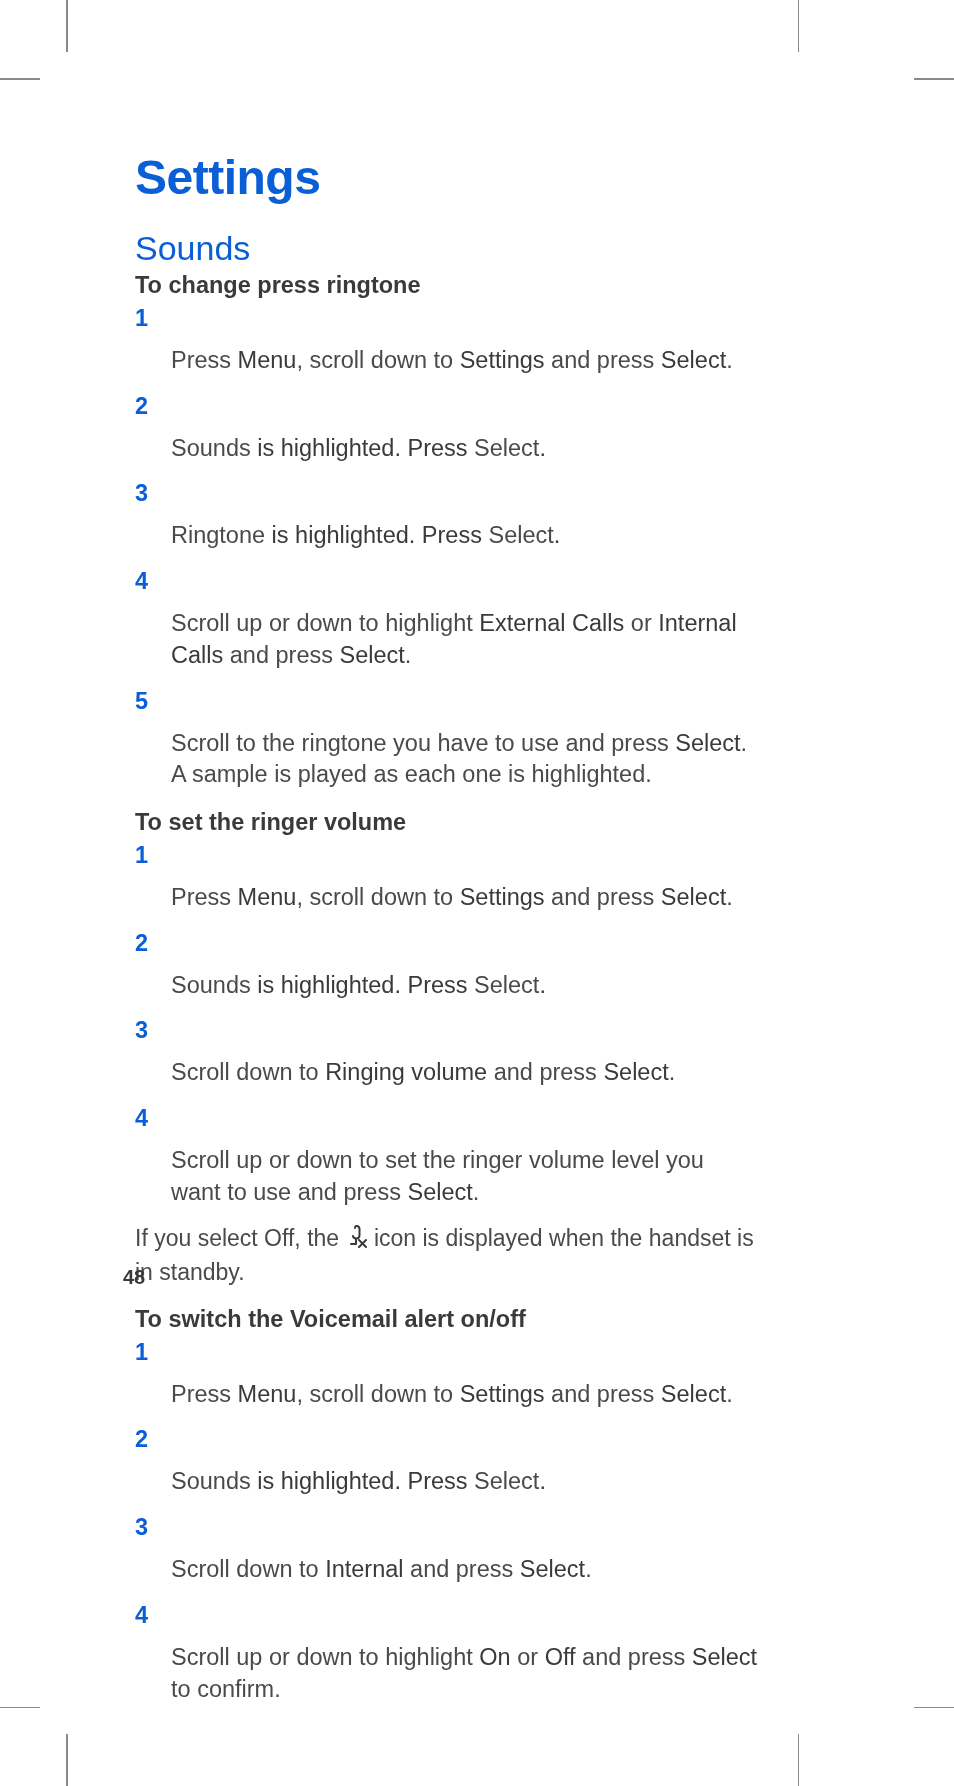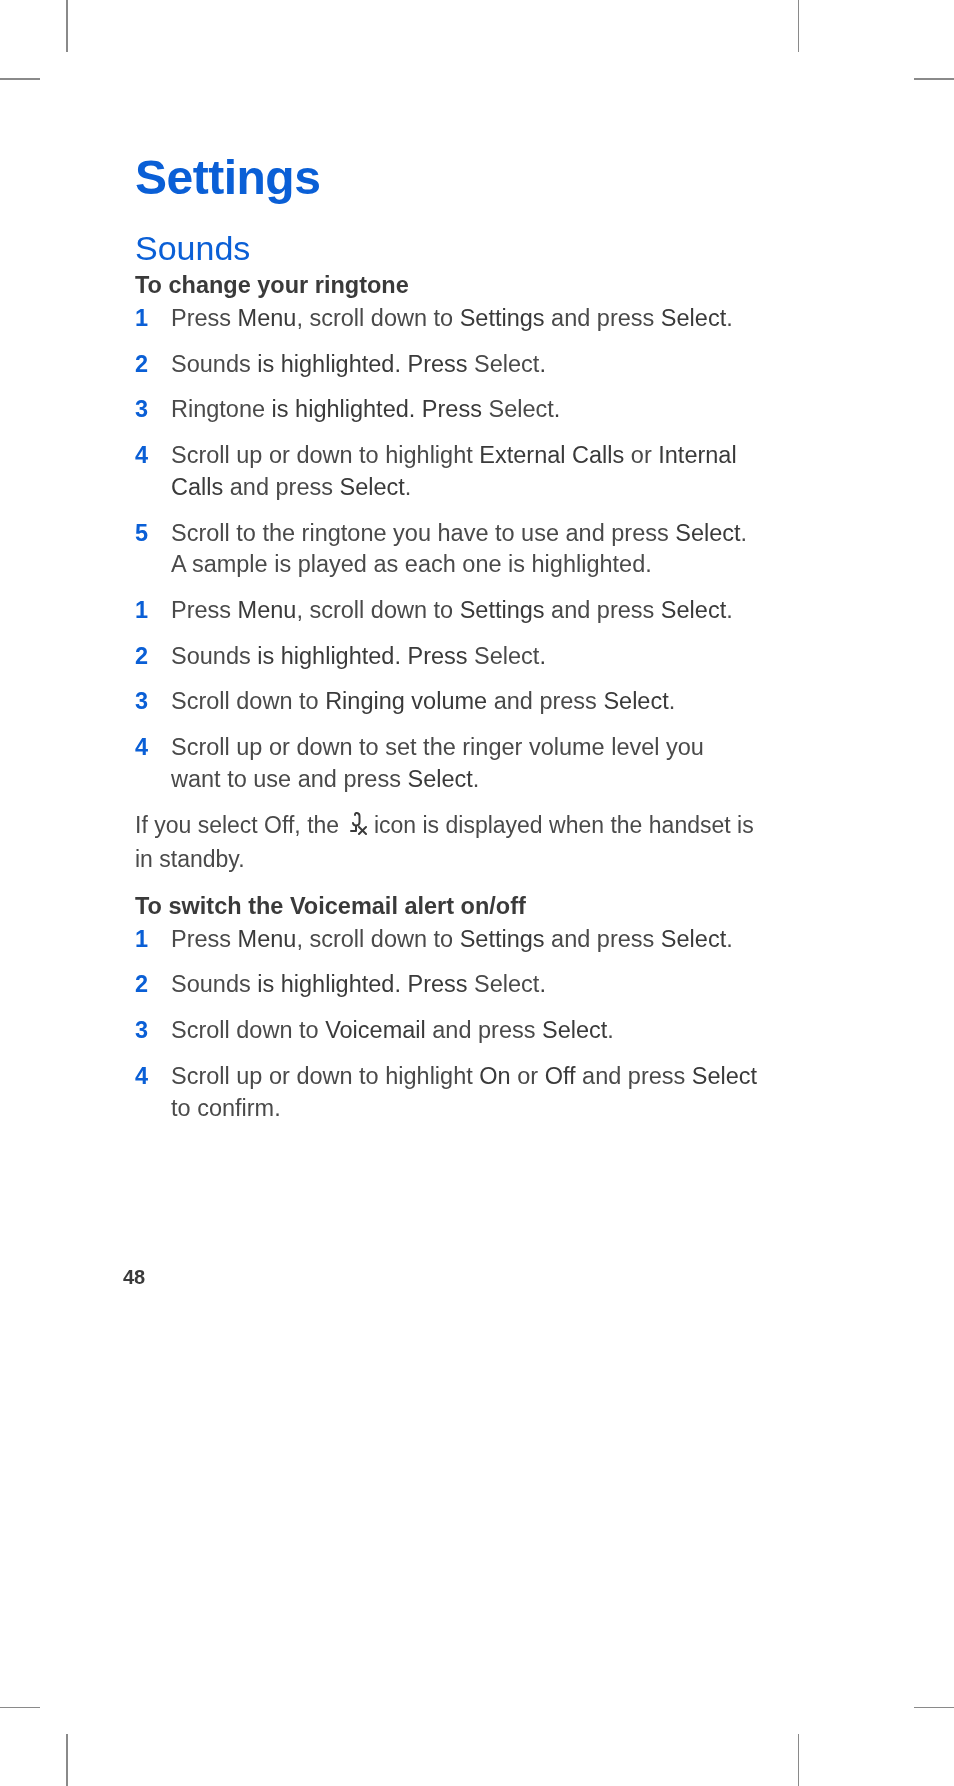--- a/index.html
+++ b/index.html
@@ -61,21 +61,21 @@
       color: #4a4a4a;
       margin-bottom: 14px;
     }
     .step-num {
       width: 36px;
       flex: 0 0 36px;
       font-weight: 700;
       color: #0a5fd6;
       font-size: 23.5px;
     }
-    .step-body { flex: 1; }
+    .step-body { flex: 1; margin-top: 42px; }
 
     .body-para {
       font-size: 23px;
       line-height: 1.35;
       color: #4a4a4a;
       margin-bottom: 14px;
     }
 
     .bold-inline { color: #3a3a3a; }
 
@@ -103,21 +103,21 @@
 <div class="crop-mark crop-tr-v"></div>
 <div class="crop-mark crop-bl-h"></div>
 <div class="crop-mark crop-bl-v"></div>
 <div class="crop-mark crop-br-h"></div>
 <div class="crop-mark crop-br-v"></div>
 
 <div class="page">
   <h1 class="main-title">Settings</h1>
   <h2 class="section-title">Sounds</h2>
   <div id="groups-container">
-      <div class="subhead first">To change your ringtone</div>
+      <div class="subhead first">To change press ringtone</div>
       <div class="steps">
         <div class="step">
           <div class="step-num">1</div>
           <div class="step-body"><span>Press </span><span class="bold-inline">Menu</span><span>, scroll down to </span><span class="bold-inline">Settings</span><span> and press </span><span class="bold-inline">Select</span><span>.</span></div>
         </div>
         <div class="step">
           <div class="step-num">2</div>
           <div class="step-body"><span>Sounds</span><span class="bold-inline"> is highlighted. Press </span><span>Select</span><span class="bold-inline">.</span></div>
         </div>
         <div class="step">
@@ -126,20 +126,21 @@
         </div>
         <div class="step">
           <div class="step-num">4</div>
           <div class="step-body"><span>Scroll up or down to highlight </span><span class="bold-inline">External Calls</span><span> or </span><span class="bold-inline">Internal Calls</span><span> and press </span><span class="bold-inline">Select</span><span>.</span></div>
         </div>
         <div class="step">
           <div class="step-num">5</div>
           <div class="step-body"><span>Scroll to the ringtone you have to use and press </span><span class="bold-inline">Select</span><span>. A sample is played as each one is highlighted.</span></div>
         </div>
       </div>
+      <div class="subhead">To set the ringer volume</div>
       <div class="steps">
         <div class="step">
           <div class="step-num">1</div>
           <div class="step-body"><span>Press </span><span class="bold-inline">Menu</span><span>, scroll down to </span><span class="bold-inline">Settings</span><span> and press </span><span class="bold-inline">Select</span><span>.</span></div>
         </div>
         <div class="step">
           <div class="step-num">2</div>
           <div class="step-body"><span>Sounds</span><span class="bold-inline"> is highlighted. Press </span><span>Select</span><span class="bold-inline">.</span></div>
         </div>
         <div class="step">
@@ -163,21 +164,21 @@
         <div class="step">
           <div class="step-num">1</div>
           <div class="step-body"><span>Press </span><span class="bold-inline">Menu</span><span>, scroll down to </span><span class="bold-inline">Settings</span><span> and press </span><span class="bold-inline">Select</span><span>.</span></div>
         </div>
         <div class="step">
           <div class="step-num">2</div>
           <div class="step-body"><span>Sounds</span><span class="bold-inline"> is highlighted. Press </span><span>Select</span><span class="bold-inline">.</span></div>
         </div>
         <div class="step">
           <div class="step-num">3</div>
-          <div class="step-body"><span>Scroll down to </span><span class="bold-inline">Voicemail</span><span> and press </span><span class="bold-inline">Select</span><span>.</span></div>
+          <div class="step-body"><span>Scroll down to </span><span class="bold-inline">Internal</span><span> and press </span><span class="bold-inline">Select</span><span>.</span></div>
         </div>
         <div class="step">
           <div class="step-num">4</div>
           <div class="step-body"><span>Scroll up or down to highlight </span><span class="bold-inline">On</span><span> or </span><span class="bold-inline">Off</span><span> and press </span><span class="bold-inline">Select</span><span> to confirm.</span></div>
         </div>
       </div>
     </div>
 </div>
 
 <div class="page-num">48</div>

